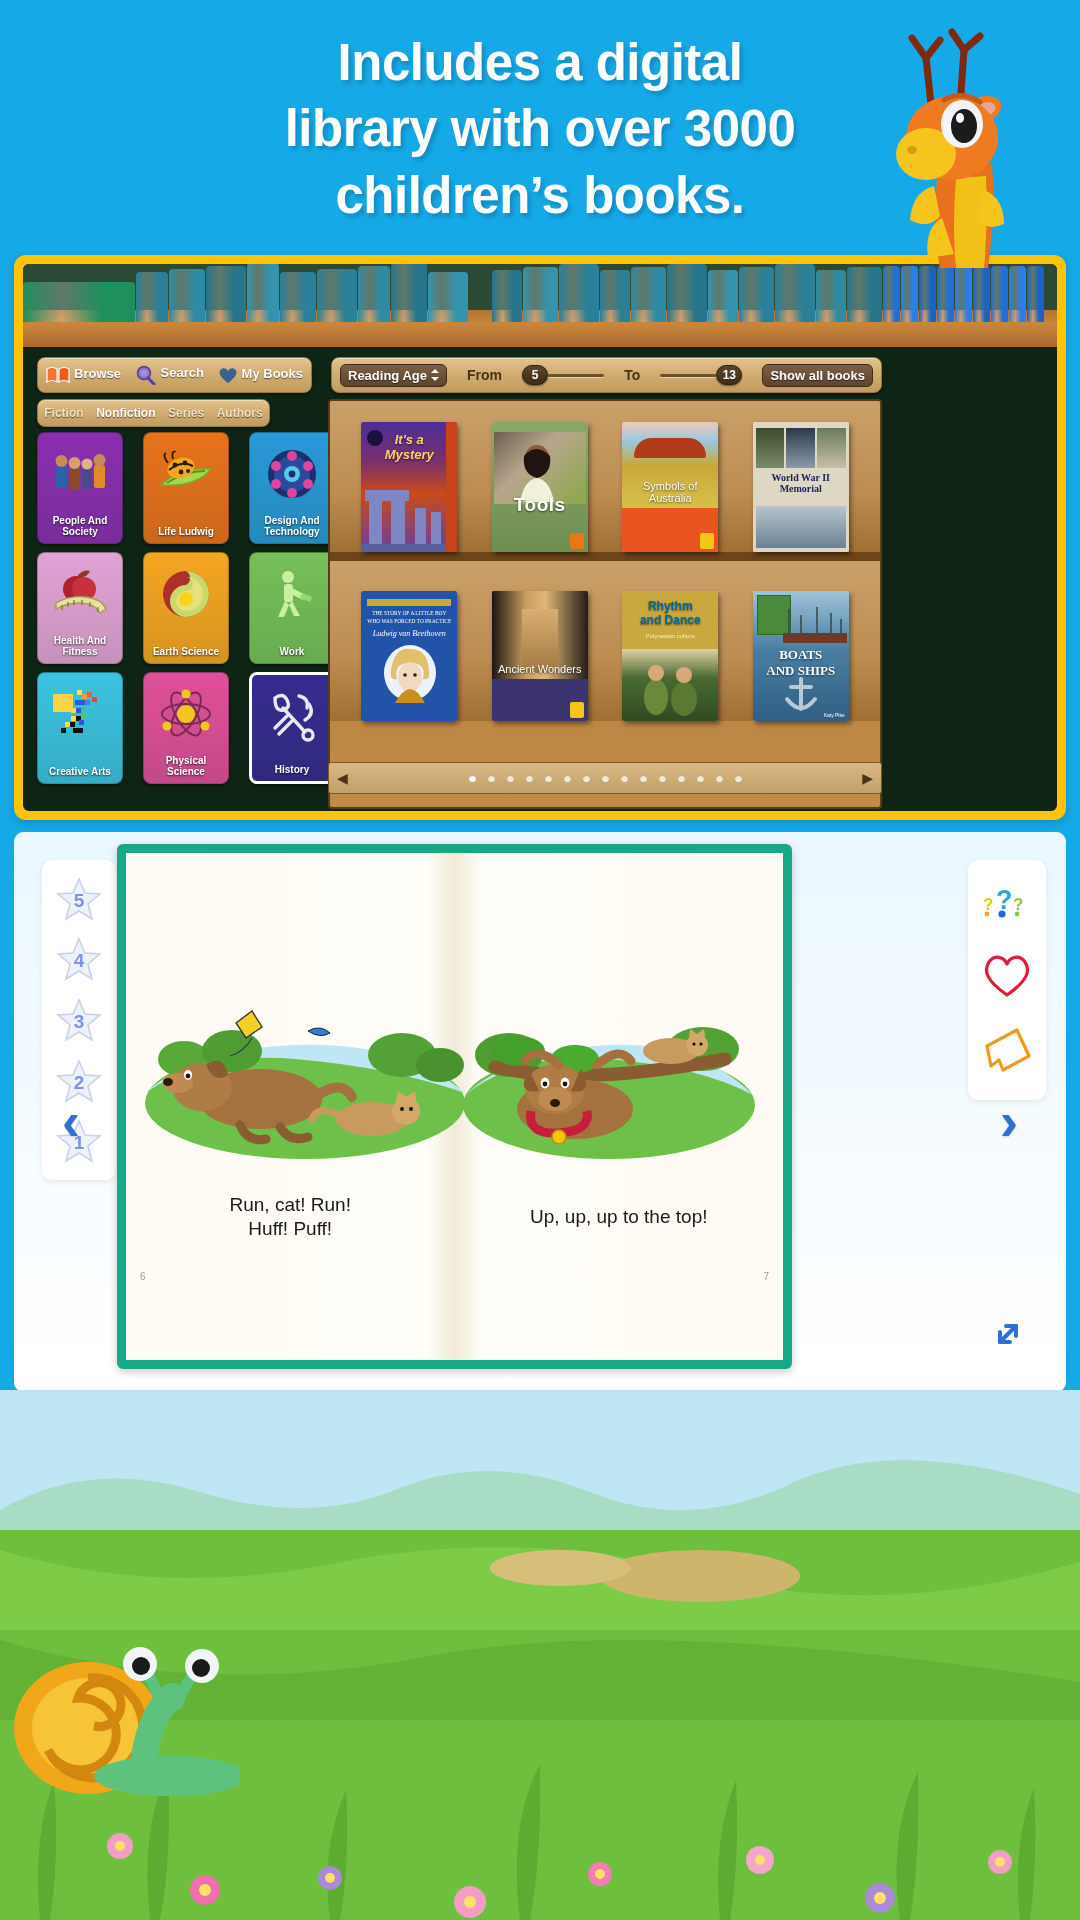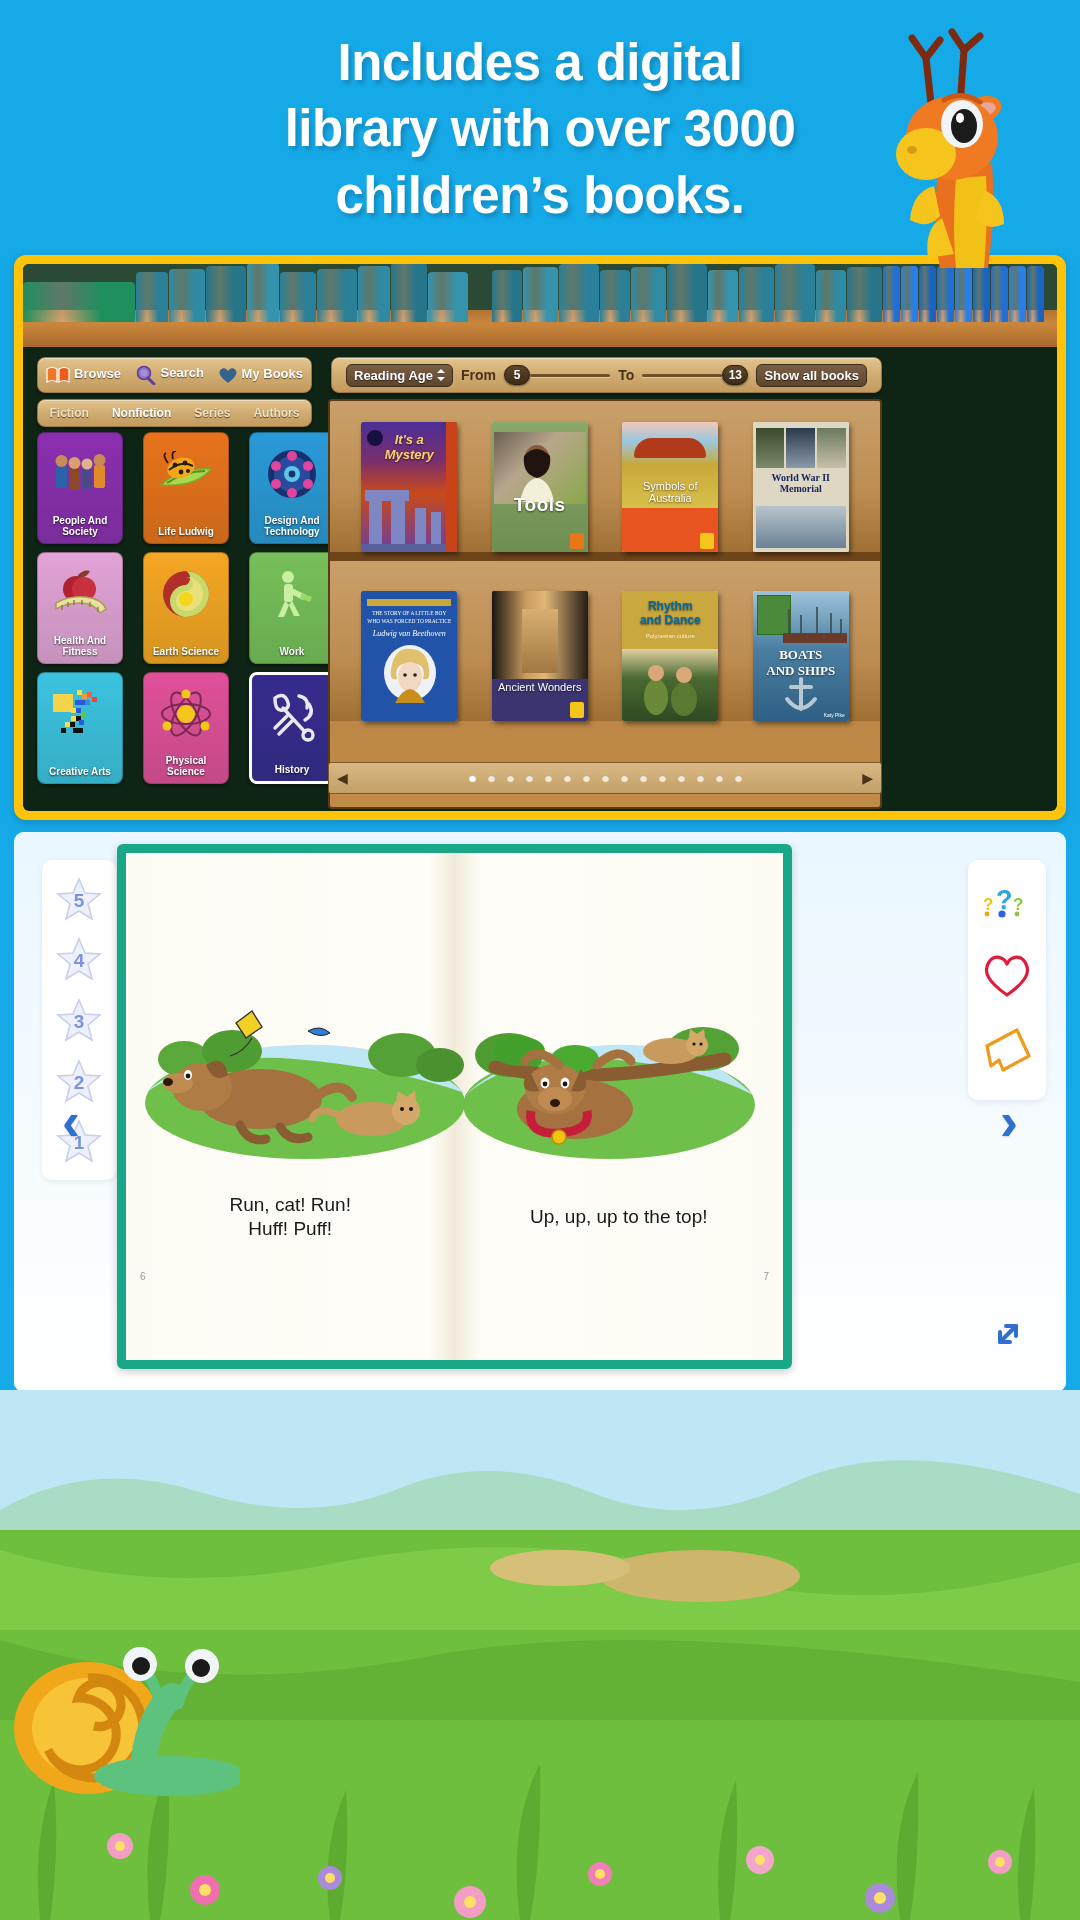--- a/index.html
+++ b/index.html
@@ -54,42 +54,42 @@
     border: 1px solid #9a7840; border-radius: 8px;
     box-shadow: inset 0 1px 0 rgba(255,255,255,0.45), 0 2px 3px rgba(0,0,0,0.35);
     display: flex; align-items: center;
   }
   .nav-bar { width: 275px; height: 36px; padding: 0 8px; justify-content: space-between; }
   .nav-item { display: flex; align-items: flex-start; gap: 4px; cursor: pointer; }
   .nav-item span.lbl {
     color: #ffffff; font-size: 13px; font-weight: bold;
     text-shadow: 0 1px 1px rgba(0,0,0,0.55);
   }
-  .age-bar { position: absolute; left: 308px; top: 93px; width: 551px; height: 36px; padding: 0 14px; gap: 8px; }
+  .age-bar { position: absolute; left: 308px; top: 93px; width: 551px; height: 36px; padding: 0 8px; gap: 20px; }
   .pill-btn {
     background: linear-gradient(180deg,#7a5f43 0%, #5d452e 100%);
     border: 1px solid #3b2b1b; border-radius: 6px; color: #fff;
     font-size: 13px; font-weight: bold; padding: 3px 7px;
     display: flex; align-items: center; gap: 4px; cursor: pointer;
     text-shadow: 0 1px 1px rgba(0,0,0,0.6);
   }
   .age-lbl { color: #4a3318; font-size: 14px; font-weight: bold; }
   .slider { position: relative; height: 20px; display: flex; align-items: center; }
   .slider .track { height: 3px; background: #6d4f2c; border-radius: 2px; box-shadow: 0 1px 0 rgba(255,255,255,0.4); }
   .knob {
     width: 26px; height: 20px; border-radius: 10px;
     background: linear-gradient(180deg,#5d4529 0%, #3d2b17 100%);
     border: 1px solid #2a1c0e; color: #fff; font-size: 12px; font-weight: bold;
     display: flex; align-items: center; justify-content: center; cursor: pointer;
     box-shadow: 0 1px 2px rgba(0,0,0,0.5);
   }
 
   
   .subtabs {
-    position: absolute; left: 14px; top: 135px; width: 275px; height: 28px;
+    position: absolute; left: 14px; top: 135px; width: 233px; height: 28px;
     display: flex; align-items: center; justify-content: space-around;
   }
   .subtab { color: #f3e2c2; font-size: 12px; font-weight: bold; cursor: pointer; text-shadow: 0 1px 1px rgba(0,0,0,0.6); }
   .subtab.active { color: #ffffff; }
 
   
   .cat-grid {
     position: absolute; left: 14px; top: 168px; width: 280px;
     display: grid; grid-template-columns: repeat(3, 86px); gap: 8px 20px;
   }
@@ -539,21 +539,21 @@
                 <ellipse cx="29" cy="34" rx="12" ry="15" fill="#f2d8c0"></ellipse>
                 <circle cx="24" cy="32" r="1.8" fill="#222"></circle>
                 <circle cx="34" cy="32" r="1.8" fill="#222"></circle>
                 <path d="M14 60 q8-14 15-14 q7 0 15 14z" fill="#c8901a"></path>
               </svg>
             </div>
             <div class="book-cover" title="Ancient Wonders">
               <div style="position:absolute;inset:0;background:#3b3470"></div>
       <div style="position:absolute;left:0;top:0;width:100%;height:88px;background:linear-gradient(90deg,#1a1612 0%,#c89a5e 35%,#e0b878 55%,#241c16 100%)"></div>
       <div style="position:absolute;left:30px;top:18px;width:36px;height:64px;background:linear-gradient(180deg,#d8ae72,#a07840)"></div>
-      <div class="bc-title" style="top:90px;font-size:11px;color:#fff;font-weight:normal">Ancient Wonders</div>
+      <div class="bc-title" style="top:72px;font-size:11px;color:#fff;font-weight:normal">Ancient Wonders</div>
       <div style="position:absolute;right:4px;bottom:3px;width:14px;height:16px;background:#f5c61a;border-radius:2px"></div>
             </div>
             <div class="book-cover" title="Rhythm and Dance">
               <div style="position:absolute;inset:0;background:#c9a83f"></div>
       <div class="bc-title" style="top:8px;font-size:12px;color:#0369a1">Rhythm<br>and Dance</div>
       <div style="position:absolute;left:0;right:0;top:42px;text-align:center;font-size:6px;color:#f5ecd0">Polynesian culture</div>
       <div style="position:absolute;left:0;bottom:0;width:100%;height:72px;background:linear-gradient(180deg,#e0d0a0 0%,#4a6a32 40%,#2f4a22 100%)"></div>
       <svg style="position:absolute;bottom:4px;left:12px" width="70" height="60" viewBox="0 0 70 60">
                 <ellipse cx="22" cy="40" rx="12" ry="18" fill="#6a8a3a"></ellipse>
                 <circle cx="22" cy="16" r="8" fill="#d8a878"></circle>

